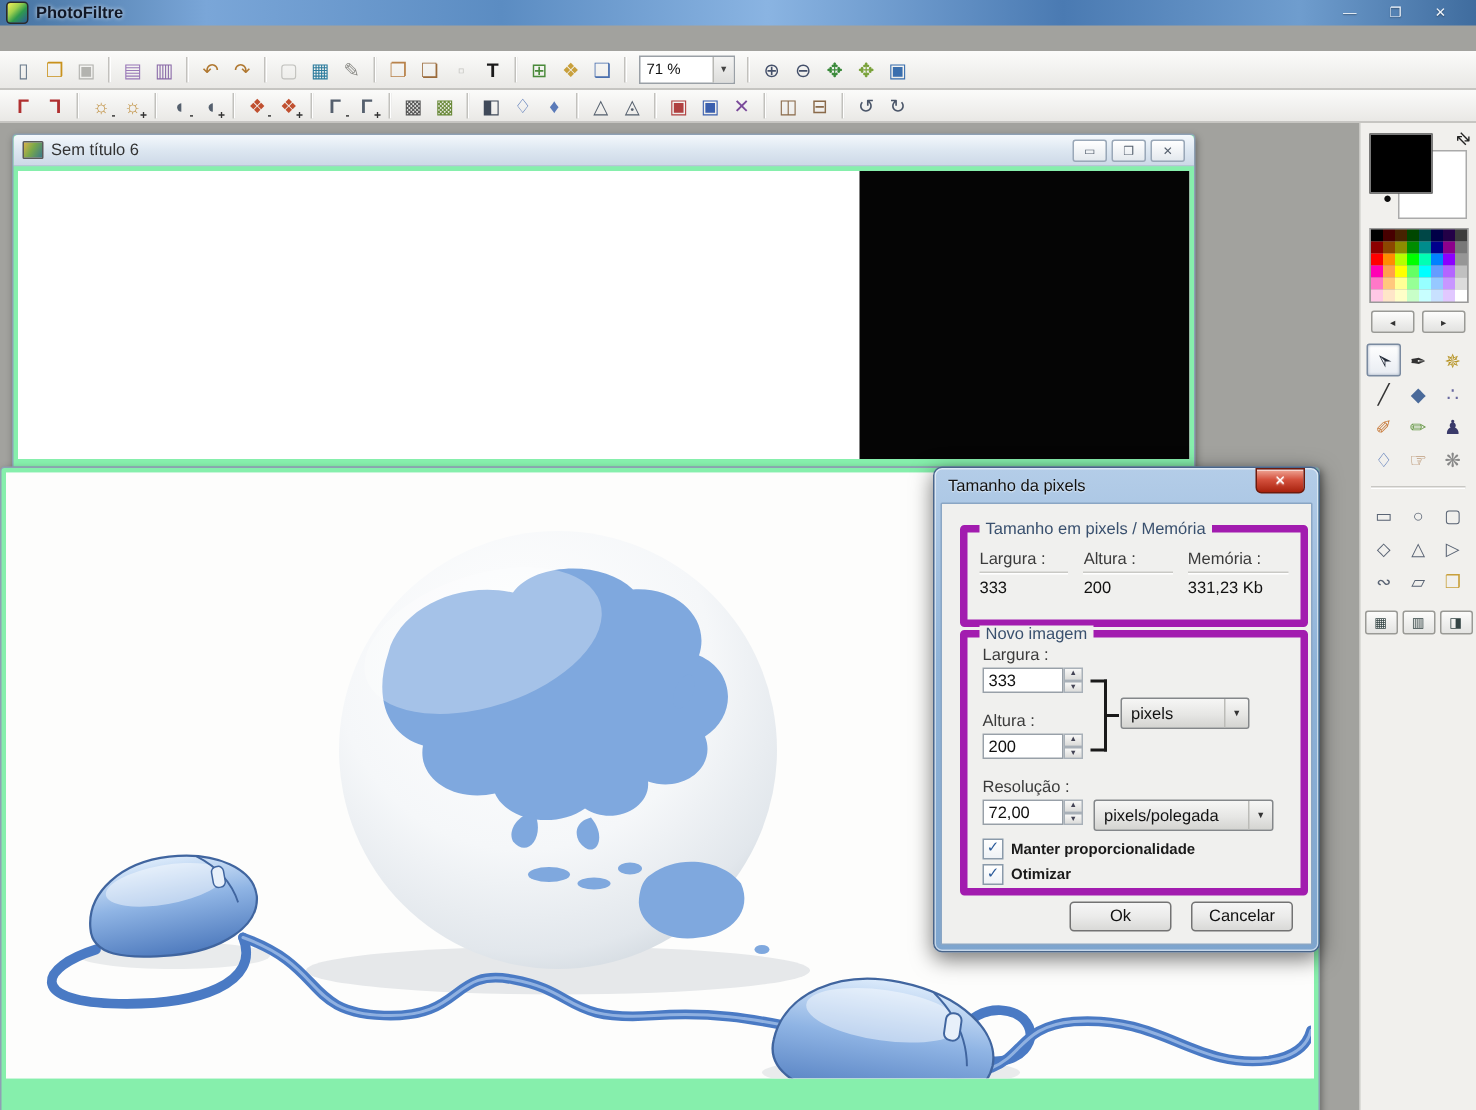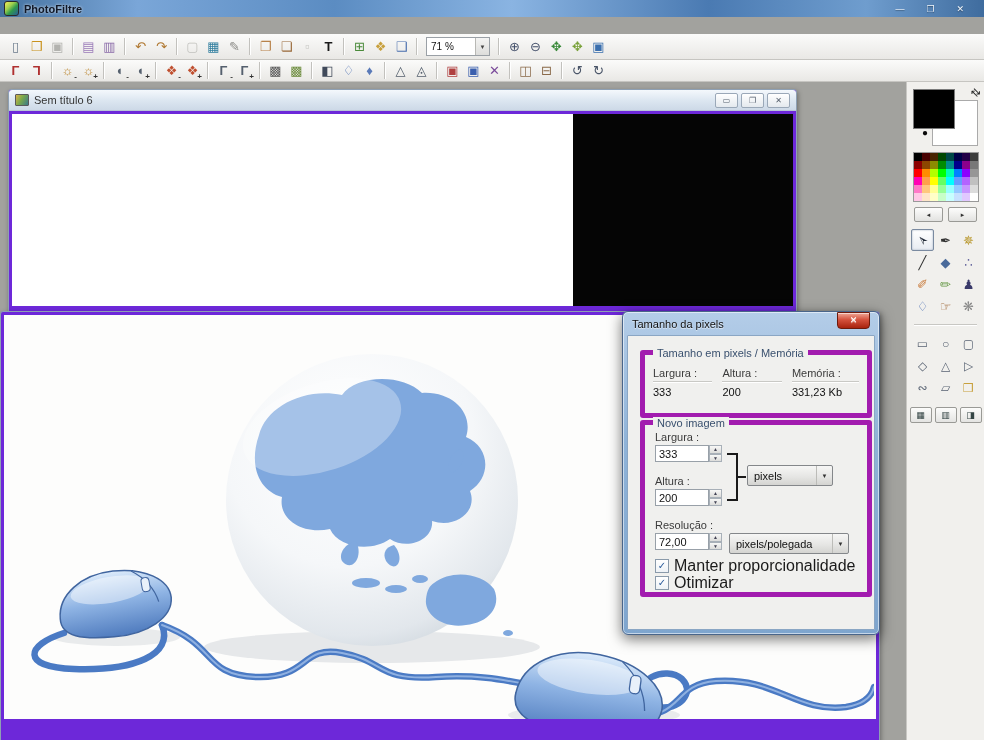--- a/index.html
+++ b/index.html
@@ -35,21 +35,21 @@
   .tbi i{position:absolute;right:1px;bottom:-1px;font-size:8px;font-style:normal;font-weight:bold;color:#333;}
   .combo{width:58px;height:17px;background:#fff;border:1px solid #9aa0a6;display:flex;
     align-items:center;font-size:10px;color:#111;padding-left:4px;margin:0 4px;}
   .combo .arrowbox{margin-left:auto;width:13px;height:100%;background:linear-gradient(#f4f4f3,#dddddb);
     border-left:1px solid #b8b8b4;display:flex;align-items:center;justify-content:center;font-size:6px;color:#444;}
 
   
   .workspace{position:absolute;top:82px;left:0;right:0;bottom:0;background:#a2a29e;overflow:hidden;}
 
   
-  .doc-window{position:absolute;background:#6d28d9;border:1px solid #8ea0b4;border-radius:3px 3px 0 0;
+  .doc-window{position:absolute;background:#86efac;border:1px solid #8ea0b4;border-radius:3px 3px 0 0;
     box-shadow:1px 2px 5px rgba(0,0,0,.35);}
   .dtitle{height:20px;background:linear-gradient(#f4f8fc,#dde7f1 50%,#cdd9e7);display:flex;align-items:center;
     padding:0 6px;font-size:11px;color:#333;border-bottom:1px solid #b8c6d6;border-radius:3px 3px 0 0;cursor:default;}
   .dicon{width:12px;height:10px;border:1px solid #5a5a5a;border-radius:1px;margin-right:5px;
     background:linear-gradient(120deg,#d8b24a 0%,#7aa84a 45%,#3a7a8a 100%);}
   .dbtns{margin-left:auto;display:flex;gap:3px;}
   .dbtn{width:21px;height:13px;border:1px solid #9aa8b8;border-radius:2px;
     background:linear-gradient(#ffffff,#e4e9ee);font-size:8px;color:#55606e;
     display:flex;align-items:center;justify-content:center;cursor:default;}
   .dcontent{position:relative;background:#fff;margin:3px;overflow:hidden;}
@@ -97,21 +97,21 @@
   .bracket:after{content:"";position:absolute;right:-10px;top:50%;margin-top:-1px;width:9px;border-top:2px solid #1a1a1a;}
   .dd{position:absolute;height:19px;background:linear-gradient(#f6f6f5,#e6e6e4 55%,#d4d4d1);
     border:1px solid #84878a;border-radius:2px;font-size:11px;color:#111;
     display:flex;align-items:center;padding-left:6px;cursor:default;}
   .dd .da{margin-left:auto;width:15px;height:100%;display:flex;align-items:center;justify-content:center;
     font-size:6px;color:#333;border-left:1px solid #bcbcb8;}
   #cbs{position:absolute;left:10px;top:134px;display:flex;flex-direction:column;gap:3px;}
   .cb{display:flex;align-items:center;gap:5px;height:14px;cursor:default;}
   .cbbox{width:12px;height:12px;background:linear-gradient(#ffffff,#eef2f6);border:1px solid #8a9aaa;
     font-size:10px;color:#2a5a9a;display:flex;align-items:center;justify-content:center;line-height:1;}
-  .cbl{font-size:16px;color:#1a1a1a;}
+  .cbl{font-size:10px;color:#1a1a1a;font-weight:bold;}
   .dlgbtns{position:absolute;right:12px;bottom:8px;display:flex;gap:13px;}
   .btn{width:66px;height:18px;background:linear-gradient(#f6f6f6,#ebebea 50%,#d9d9d7);
     border:1px solid #737373;border-radius:3px;font-size:11px;color:#111;
     display:flex;align-items:center;justify-content:center;cursor:default;}
 
   
   .panel{position:absolute;top:0;right:0;bottom:0;width:77px;background:#f1f0ed;
     border-left:1px solid #c8c7c3;padding-top:5px;}
   .fgbg{position:relative;height:62px;}
   .fg{position:absolute;left:6px;top:2px;width:40px;height:38px;background:#000;border:1px solid #7a7a7a;z-index:2;}
@@ -480,20 +480,24 @@
                 <span class="cbbox">✓</span>
                 <span class="cbl">Manter proporcionalidade</span>
               </div>
               <div class="cb">
                 <span class="cbbox">✓</span>
                 <span class="cbl">Otimizar</span>
               </div>
             </div>
         </div>
 
+        <div class="dlgbtns">
+          <span class="btn">Ok</span>
+          <span class="btn">Cancelar</span>
+        </div>
       </div>
     </div>
 
     <div class="panel">
       <div class="fgbg">
         <span class="swapic">⇄</span>
         <div class="bgc"></div>
         <div class="fg"></div>
         <span class="pickic">●</span>
       </div>

